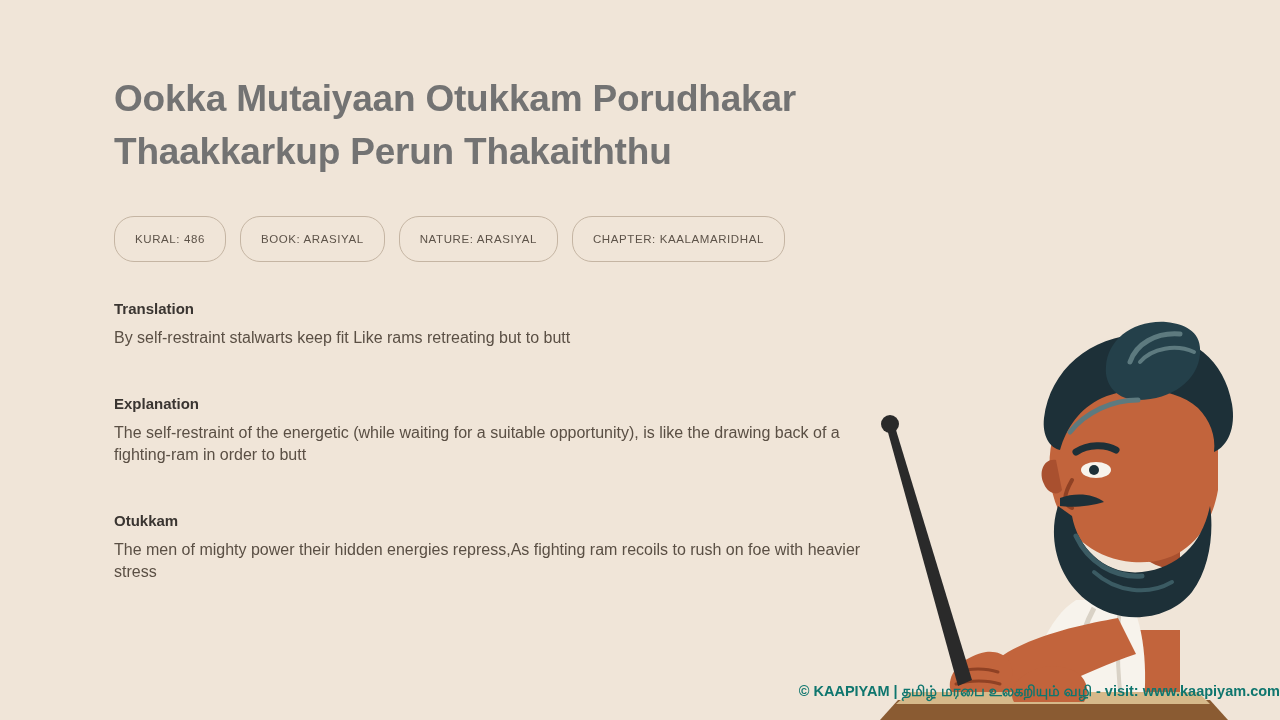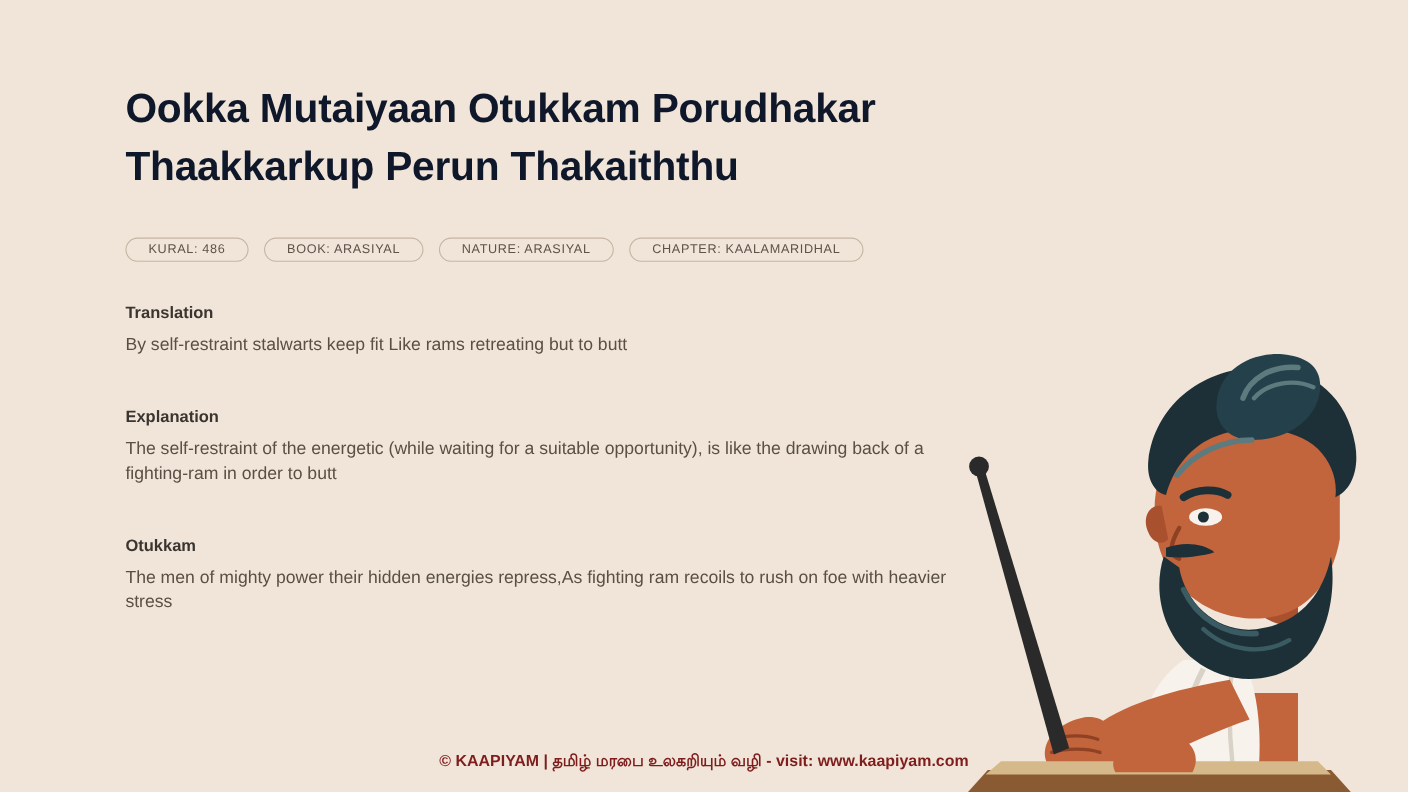--- a/index.html
+++ b/index.html
@@ -23,32 +23,32 @@
   .content {
     position: absolute;
     left: 114px;
     top: 72px;
     width: 780px;
   }
   .title {
     font-size: 37px;
     line-height: 53px;
     font-weight: bold;
-    color: #0f172a;
+    color: #737373;
     letter-spacing: -0.2px;
   }
   .tags {
     display: flex;
     gap: 14px;
     margin-top: 38px;
   }
   .tag {
     border: 1px solid #c5b5a3;
     border-radius: 20px;
-    padding: 4px 20px;
+    padding: 16px 20px;
     font-size: 11.5px;
     letter-spacing: 0.6px;
     color: #5d5349;
     background: transparent;
     white-space: nowrap;
   }
   .section { margin-top: 46px; }
   .section-heading {
     font-size: 15px;
     font-weight: bold;
@@ -60,24 +60,24 @@
     line-height: 22px;
     color: #5a4f44;
     max-width: 760px;
   }
   .section.translation { margin-top: 38px; }
   .footer {
     position: absolute;
     left: 0;
     right: 0;
     bottom: 19px;
-    text-align: center;
+    text-align: right;
     font-size: 14.5px;
     font-weight: bold;
-    color: #7f1d1d;
+    color: #0f766e;
   }
   .illustration {
     position: absolute;
     right: 0;
     bottom: 0;
     width: 400px;
     height: 420px;
     pointer-events: none;
   }
 </style>

